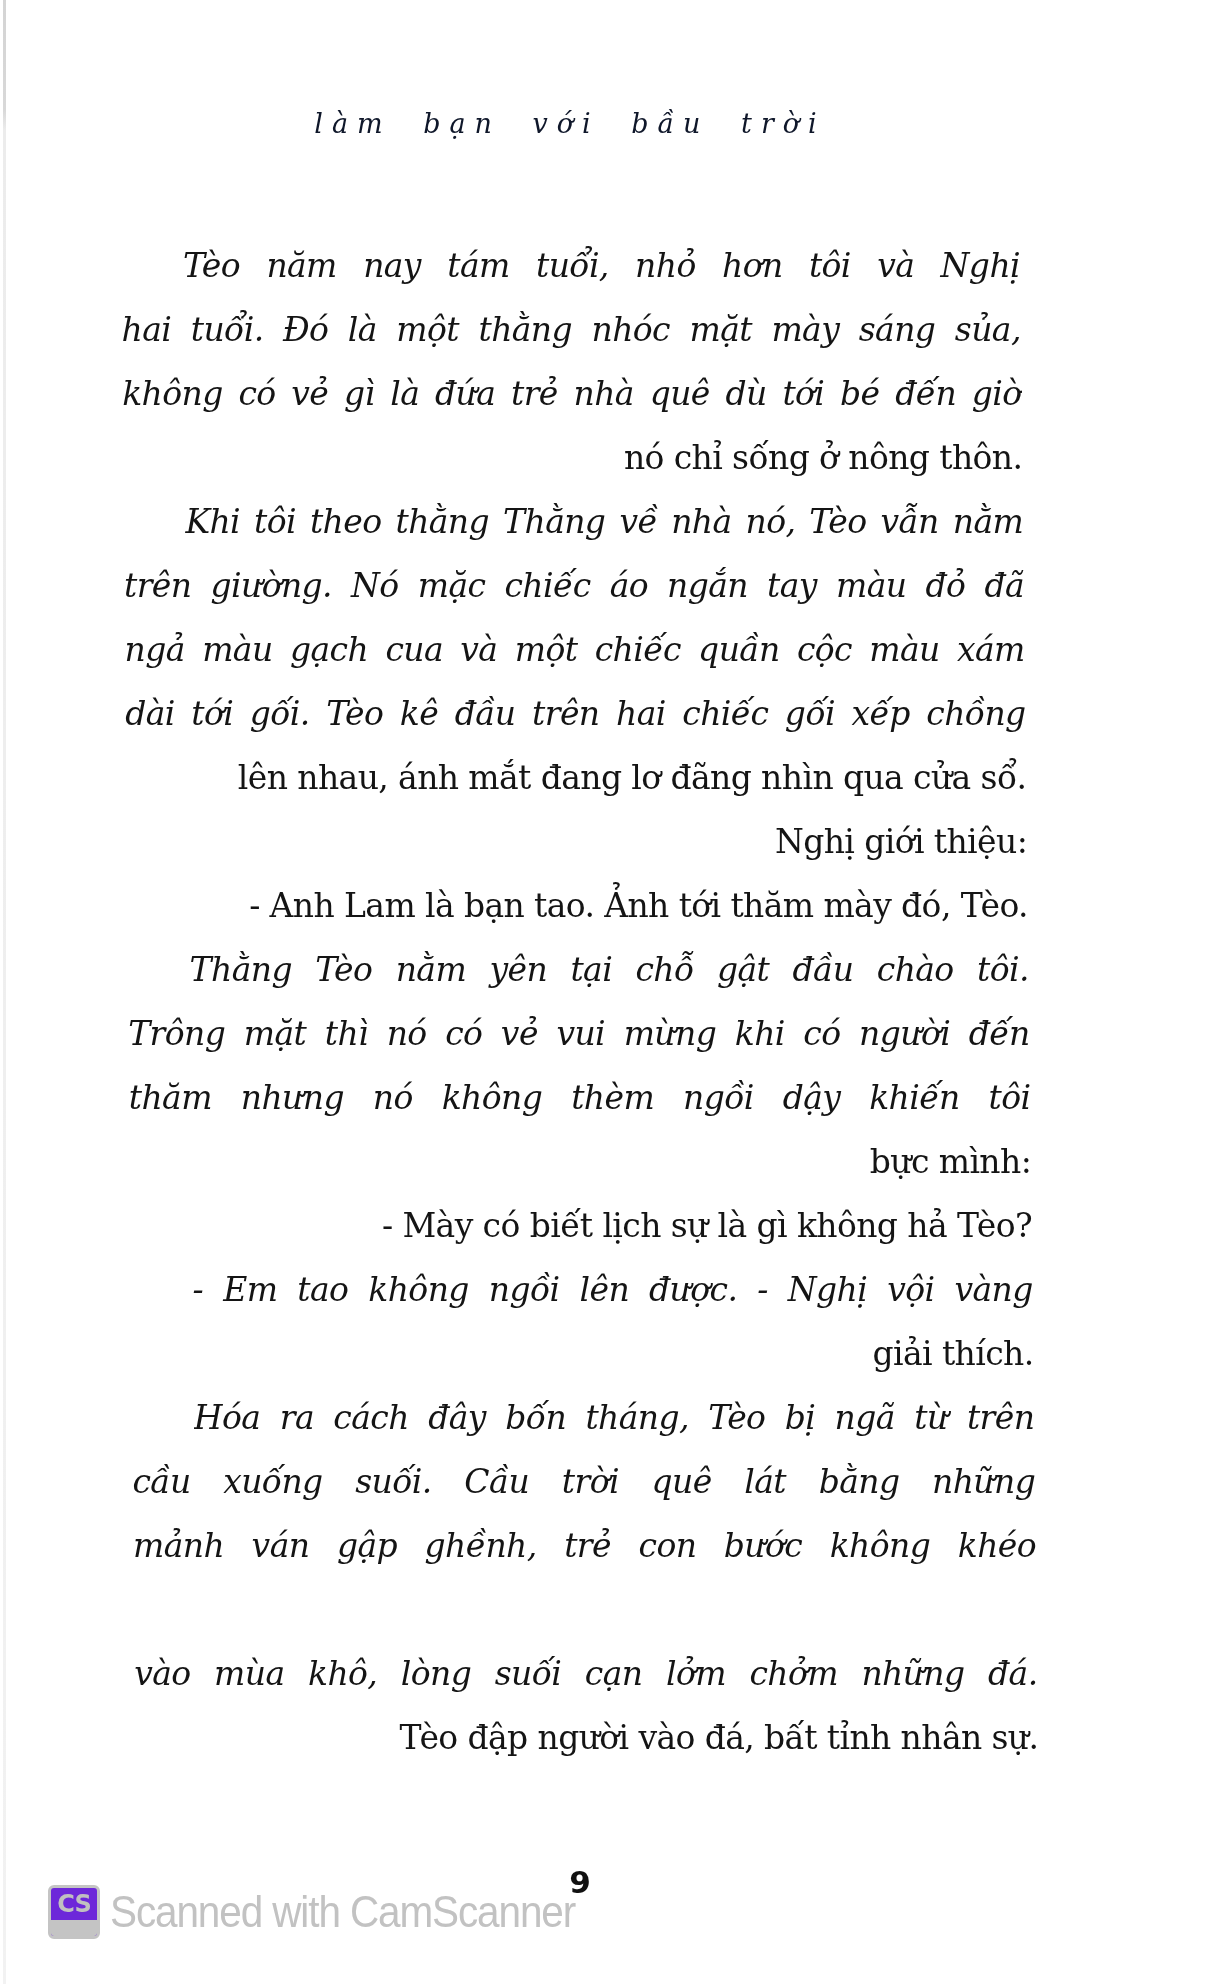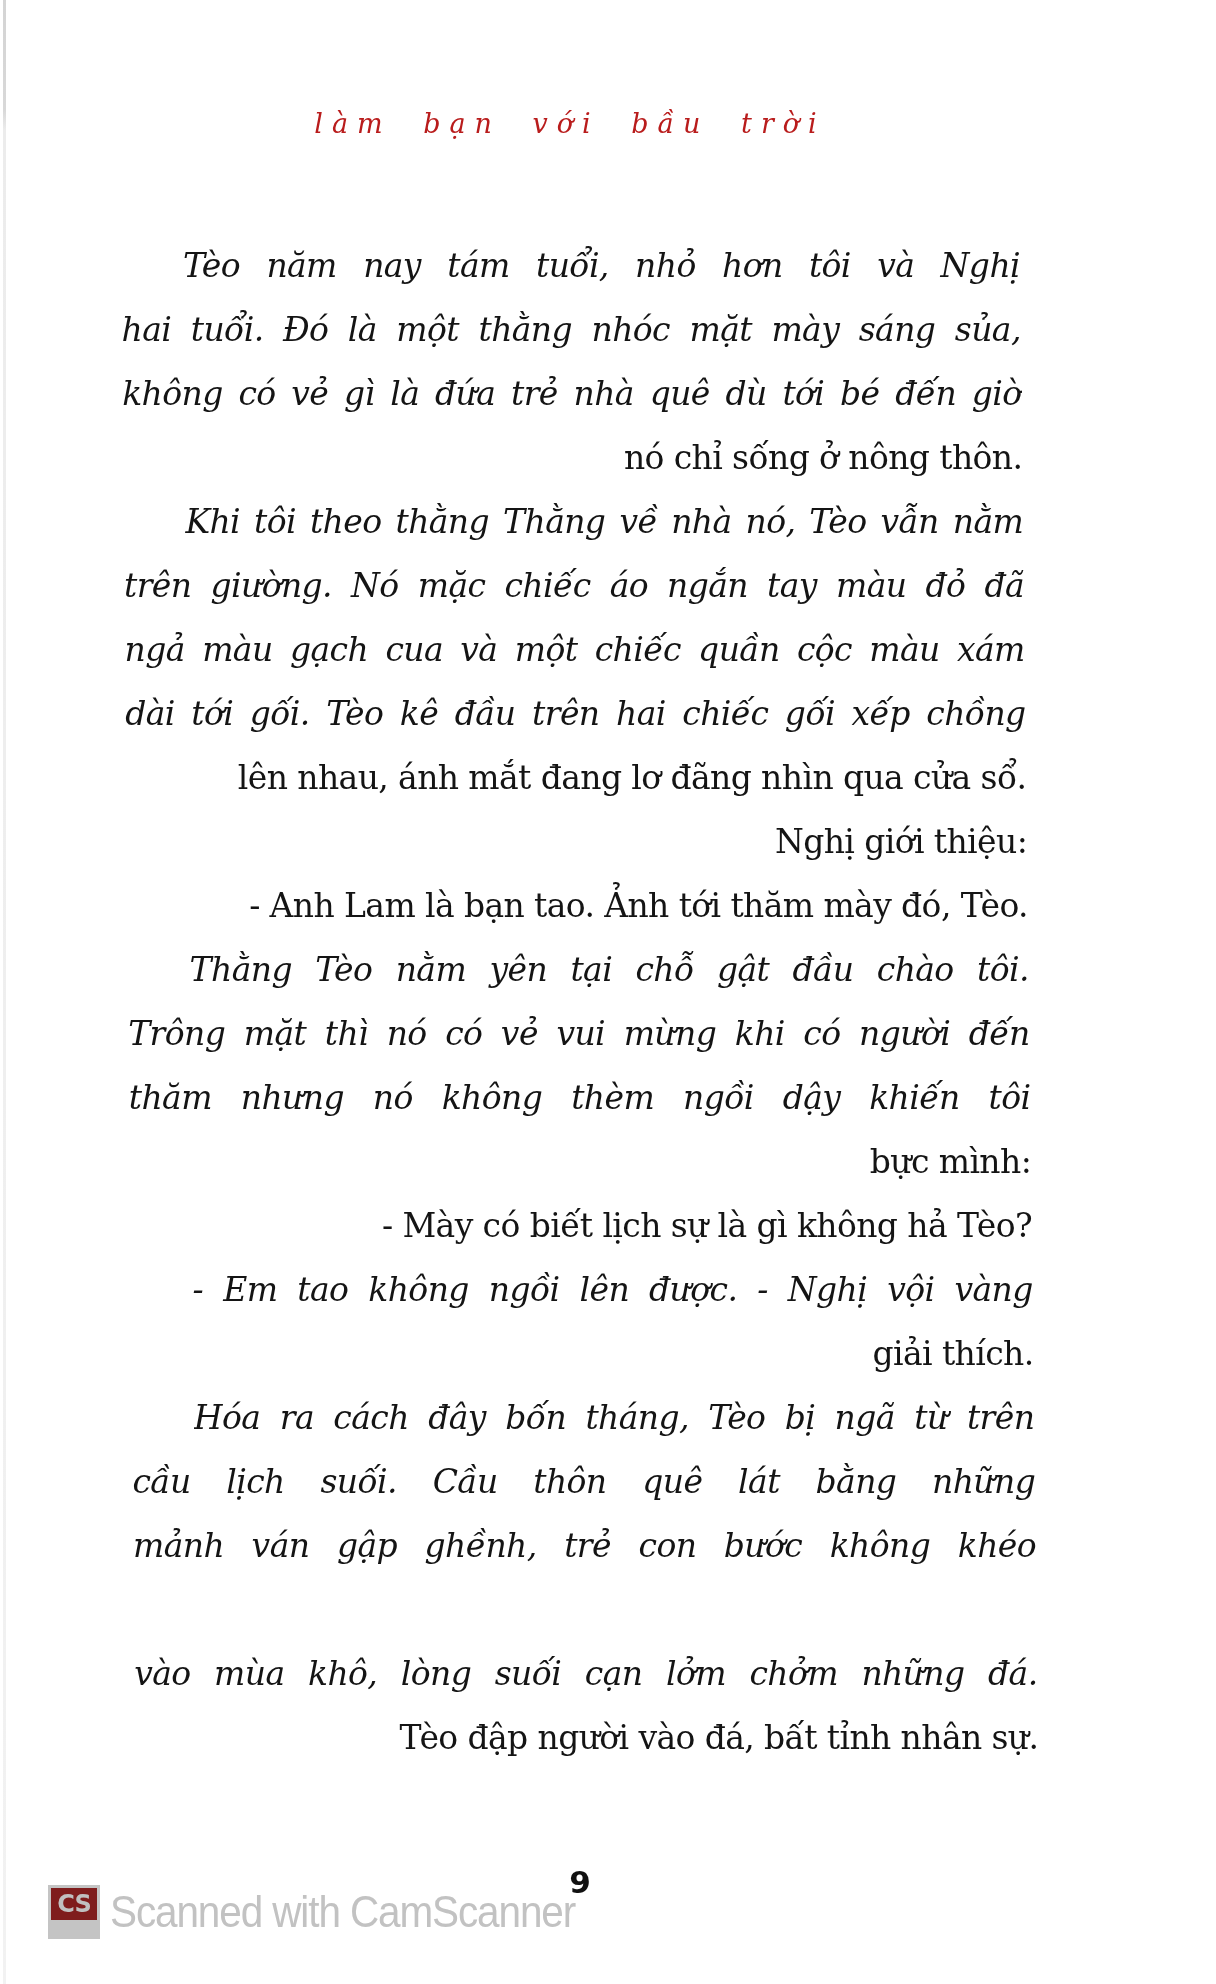--- a/index.html
+++ b/index.html
@@ -27,21 +27,21 @@
     position: absolute;
     left: 300px;
     top: 104px;
     width: 540px;
     text-align: center;
     font-family: "DejaVu Serif", serif;
     font-style: italic;
     font-size: 27px;
     letter-spacing: 9px;
     word-spacing: 14px;
-    color: #b91c1c;
+    color: #0f172a;
     line-height: 40px;
     white-space: nowrap;
   }
   .body-text {
     position: absolute;
     left: 0;
     top: 0;
     width: 1216px;
     height: 1984px;
   }
@@ -81,25 +81,25 @@
     left: 48px;
     top: 1882px;
     height: 60px;
     display: flex;
     align-items: center;
   }
   .cs-icon {
     width: 52px;
     height: 54px;
     border: 3px solid #c4c4c4;
-    border-radius: 0;
+    border-radius: 6px;
     box-sizing: border-box;
     position: relative;
     overflow: hidden;
-    background: #7f1d1d;
+    background: #6d28d9;
   }
   .cs-icon .cs-fill {
     position: absolute;
     left: 0;
     right: 0;
     bottom: 0;
     height: 16px;
     background: #c4c4c4;
   }
   .cs-icon .cs-letters {
@@ -147,21 +147,21 @@
     <div class="line left" style="left: 188.4px; top: 810px; width: 838.8px;">Nghị giới thiệu:</div>
     <div class="line left" style="left: 189px; top: 874px; width: 839px;">- Anh Lam là bạn tao. Ảnh tới thăm mày đó, Tèo.</div>
     <div class="line justify" style="left: 189.6px; top: 938px; width: 839.2px;">Thằng Tèo nằm yên tại chỗ gật đầu chào tôi.</div>
     <div class="line justify" style="left: 128.2px; top: 1002px; width: 901.4px;">Trông mặt thì nó có vẻ vui mừng khi có người đến</div>
     <div class="line justify" style="left: 128.8px; top: 1066px; width: 901.6px;">thăm nhưng nó không thèm ngồi dậy khiến tôi</div>
     <div class="line left" style="left: 129.4px; top: 1130px; width: 901.8px;">bực mình:</div>
     <div class="line left" style="left: 192px; top: 1194px; width: 840px;">- Mày có biết lịch sự là gì không hả Tèo?</div>
     <div class="line justify" style="left: 192.6px; top: 1258px; width: 840.2px;">- Em tao không ngồi lên được. - Nghị vội vàng</div>
     <div class="line left" style="left: 131.2px; top: 1322px; width: 902.4px;">giải thích.</div>
     <div class="line justify" style="left: 193.8px; top: 1386px; width: 840.6px;">Hóa ra cách đây bốn tháng, Tèo bị ngã từ trên</div>
-    <div class="line justify" style="left: 132.4px; top: 1450px; width: 902.8px;">cầu lịch suối. Cầu thôn quê lát bằng những</div>
+    <div class="line justify" style="left: 132.4px; top: 1450px; width: 902.8px;">cầu xuống suối. Cầu trời quê lát bằng những</div>
     <div class="line justify" style="left: 133px; top: 1514px; width: 903px;">mảnh ván gập ghềnh, trẻ con bước không khéo</div>
     <div class="line justify" style="left: 134.2px; top: 1642px; width: 903.4px;">vào mùa khô, lòng suối cạn lởm chởm những đá.</div>
     <div class="line left" style="left: 134.8px; top: 1706px; width: 903.6px;">Tèo đập người vào đá, bất tỉnh nhân sự.</div>
   </div>
 
 <div class="page-number">9</div>
 
 <div class="watermark">
   <div class="cs-icon">
     <div class="cs-letters">CS</div>

